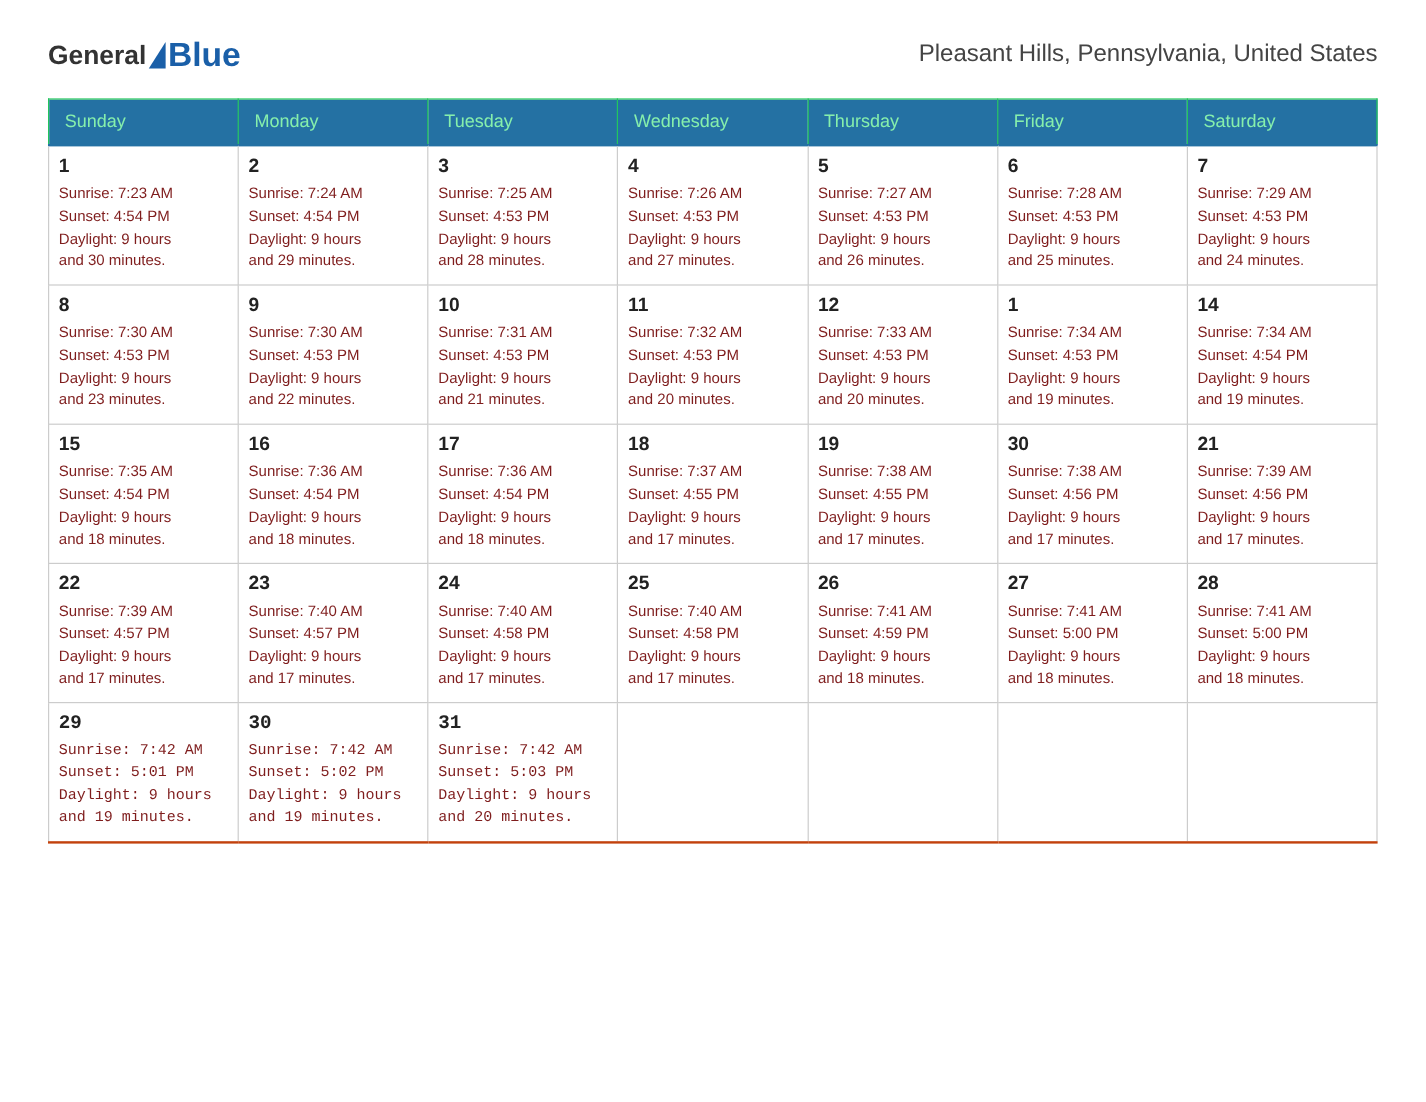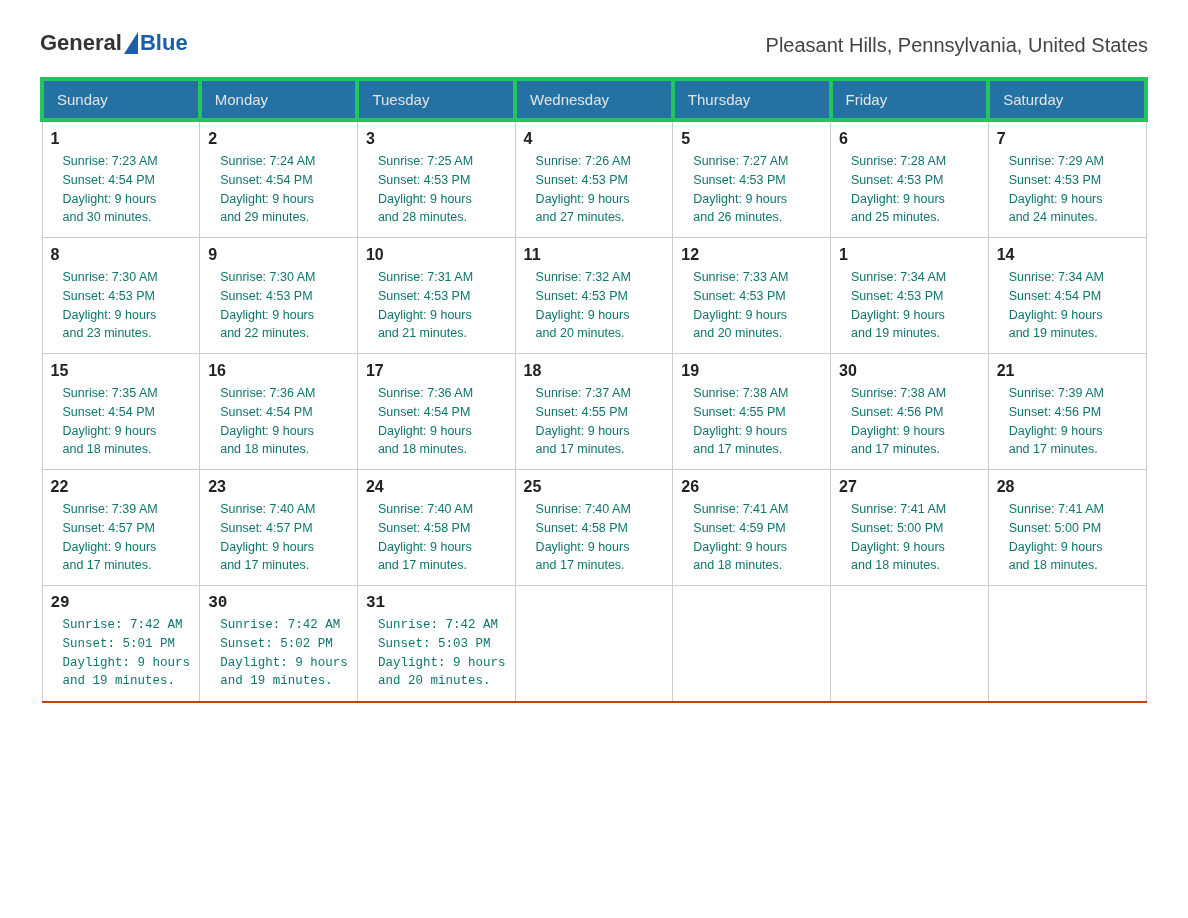--- a/index.html
+++ b/index.html
@@ -35,21 +35,21 @@
       width: 0;
       height: 0;
       border-left: 14px solid transparent;
       border-right: 0px solid transparent;
       border-bottom: 22px solid #1a5fa8;
       margin: 0 2px;
       display: inline-block;
     }
     .logo-blue {
       color: #1a5fa8;
-      font-size: 22px;
+      font-size: 28px;
       font-weight: bold;
     }
     .title-area {
       text-align: right;
     }
     .month-title {
       font-size: 52px;
       font-weight: normal;
       color: #222;
       line-height: 1.1;
@@ -59,26 +59,26 @@
       color: #444;
       margin-top: 4px;
     }
     .calendar-table {
       width: 100%;
       border-collapse: collapse;
       border: 1px solid #bbb;
     }
     .calendar-table thead tr th {
       background-color: #2471a3;
-      color: #e5e5e5;
+      color: #86efac;
       padding: 10px 13px;
       font-size: 15px;
       font-weight: normal;
       text-align: left;
-      border: 4px solid #22c55e;
+      border: 1px solid #22c55e;
     }
     .calendar-table tbody tr td {
       vertical-align: top;
       padding: 8px 8px 10px 8px;
       border: 1px solid #ccc;
       width: 14.28%;
       min-height: 90px;
       font-size: 13px;
       color: #333;
       background: #fff;
@@ -93,22 +93,21 @@
     .day-number {
       font-size: 16px;
       font-weight: bold;
       color: #222;
       margin-bottom: 4px;
       display: block;
     }
     .day-info {
       font-size: 12.5px;
       line-height: 1.5;
-      color: #0f766e;
-      margin-left: 12px;
+      color: #7f1d1d;
     }
     .empty-cell {
       background: #f9f9f9;
     }
     
     .calendar-table tbody tr td {
       border-top: 2px solid #2471a3;
     }
     .calendar-table tbody tr:not(:first-child) td {
       border-top: 1px solid #ccc;

